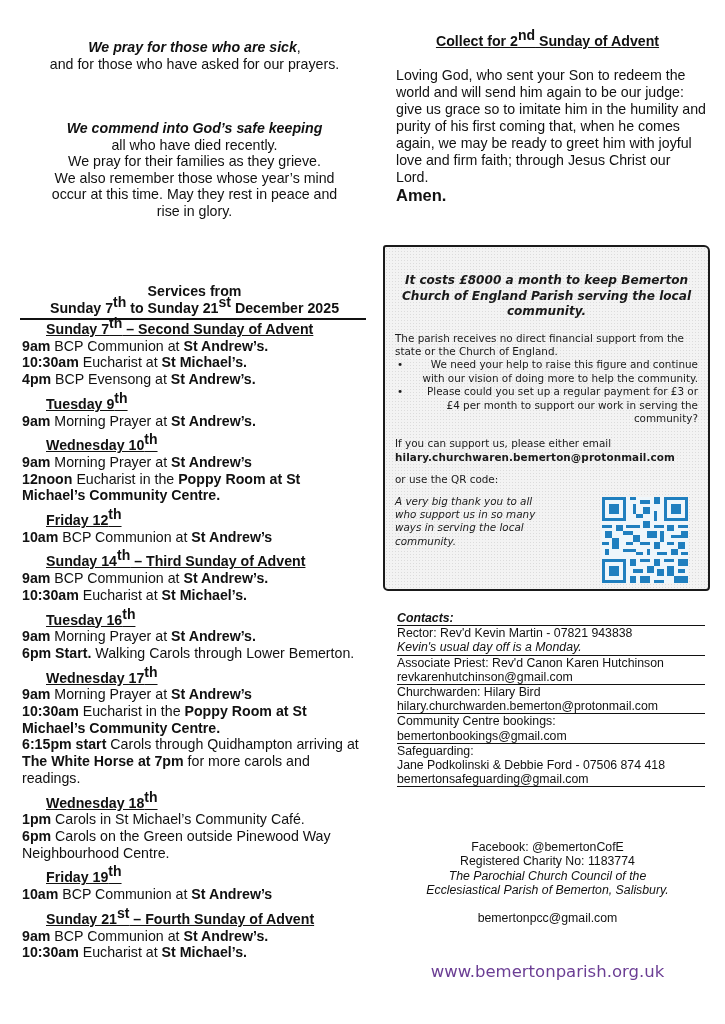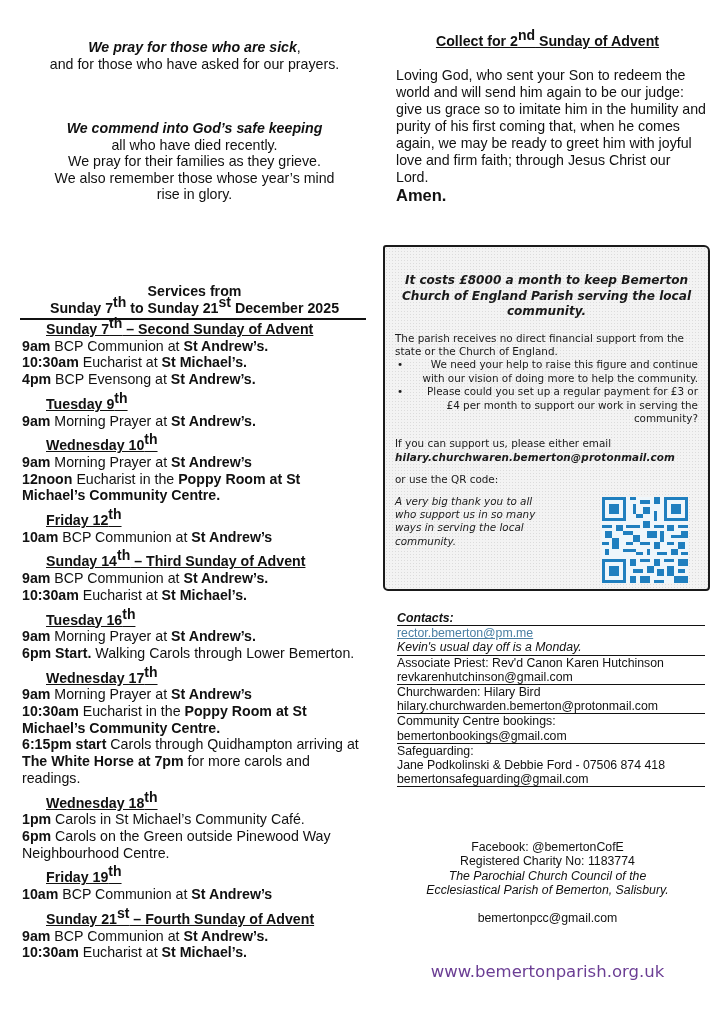--- a/index.html
+++ b/index.html
@@ -32,21 +32,21 @@
       border: 2.5px solid #1a1a1a; border-radius: 3px 6px 4px 5px;
       background-color: #f3f3f3;
       background-image: radial-gradient(#dcdcdc 0.6px, transparent 0.7px);
       background-size: 3px 3px;
       font-family: "DejaVu Sans", sans-serif; font-size: 10.4px; line-height: 13.4px; color: #1a1a1a; padding: 0 10px; }
     .donate-title { margin-top: 26px; text-align: center; font-weight: bold; font-style: italic; font-size: 12.1px; line-height: 15.5px; }
     .donate p { margin-top: 12px; }
     .donate ul { list-style: none; text-align: right; }
     .donate li { position: relative; padding-left: 22px; }
     .donate li::before { content: "•"; position: absolute; left: 2px; }
-    .donate .email-bold { font-weight: bold; letter-spacing: 0.1px; font-style: italic; }
+    .donate .email-bold { font-weight: bold; letter-spacing: 0.1px; }
     .donate .thanks { font-style: italic; width: 160px; margin-top: 8px; }
     .qr { position: absolute; right: 20px; top: 250px; width: 86px; height: 86px; }
 
     
     .contacts { position: absolute; top: 611px; left: 12px; width: 308px; font-size: 12.3px; line-height: 14.2px; }
     .contacts-title { font-weight: bold; font-style: italic; border-bottom: 1.5px solid #111; }
     .contact-block { border-bottom: 1.5px solid #111; padding-top: 0px; }
     .contact-link { color: #4a7fa3; text-decoration: underline; }
     .contact-note { font-style: italic; }
 
@@ -62,20 +62,21 @@
   <div class="prayer" style="top:39px;">
     <div><span class="bi">We pray for those who are sick</span><span>,</span></div>
     <div>and for those who have asked for our prayers.</div>
   </div>
 
   <div class="prayer" style="top:120px;">
     <div class="bi">We commend into God’s safe keeping</div>
     <div>all who have died recently.</div>
     <div>We pray for their families as they grieve.</div>
     <div>We also remember those whose year’s mind</div>
+    <div>occur at this time. May they rest in peace and</div>
     <div>rise in glory.</div>
   </div>
 
   <div class="services-head">
     <div>Services from</div>
     <div><span>Sunday 7</span><sup>th</sup><span> to Sunday 21</span><sup>st</sup><span> December 2025</span></div>
   </div>
   <div class="services-rule"></div>
 
   <div class="services" id="services-list">
@@ -173,21 +174,21 @@
           <rect x="11" y="23" width="3" height="2"></rect>
           <rect x="15" y="24" width="3" height="1"></rect>
           <rect x="21" y="23" width="4" height="2"></rect>
       </g>
     </svg>
   </div>
 
   <div class="contacts">
     <div class="contacts-title">Contacts:</div>
     <div class="contact-block">
-      <div class="contact-link">rector.bemerton@pm.me</div>
+      <div>Rector: Rev'd Kevin Martin - 07821 943838</div>
       <div class="contact-note">Kevin's usual day off is a Monday.</div>
     </div>
     <div class="contact-block">
       <div>Associate Priest: Rev'd Canon Karen Hutchinson</div>
       <div>revkarenhutchinson@gmail.com</div>
     </div>
     <div class="contact-block">
       <div>Churchwarden: Hilary Bird</div>
       <div>hilary.churchwarden.bemerton@protonmail.com</div>
     </div>

